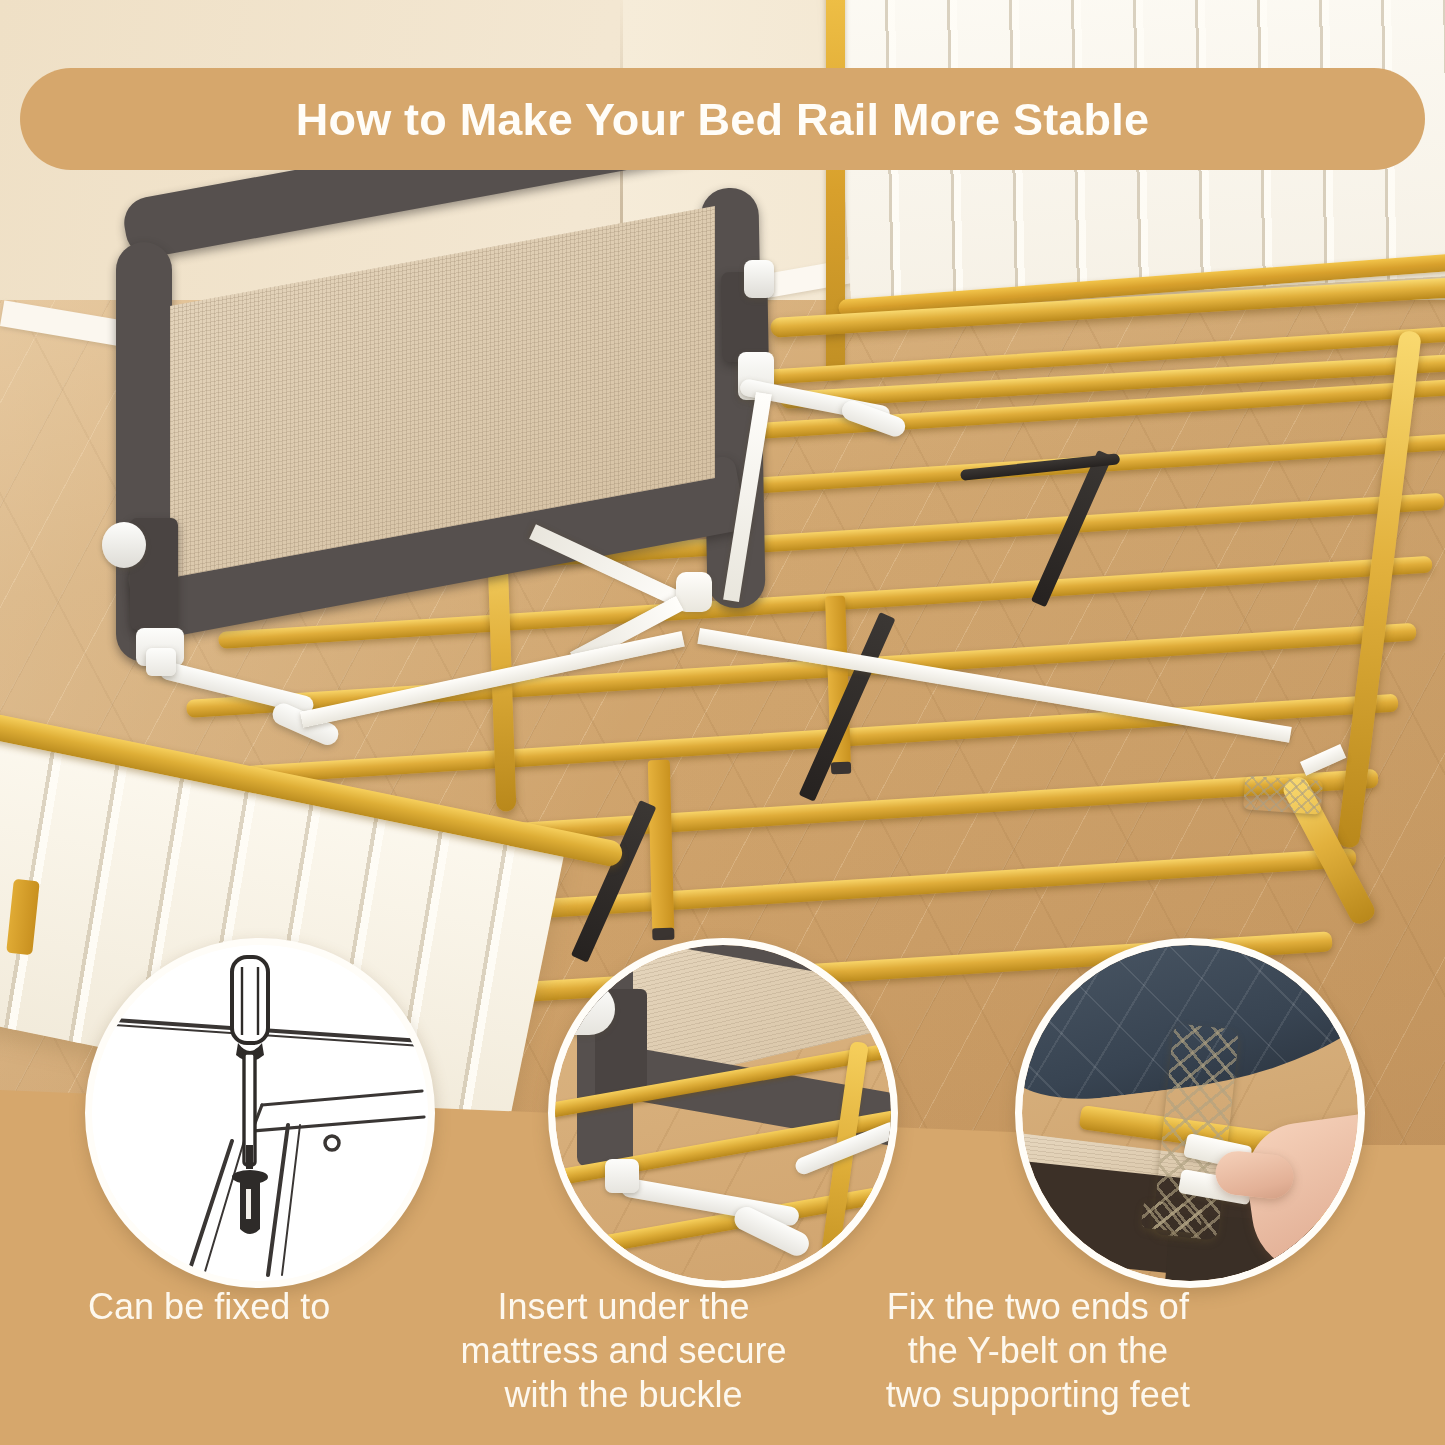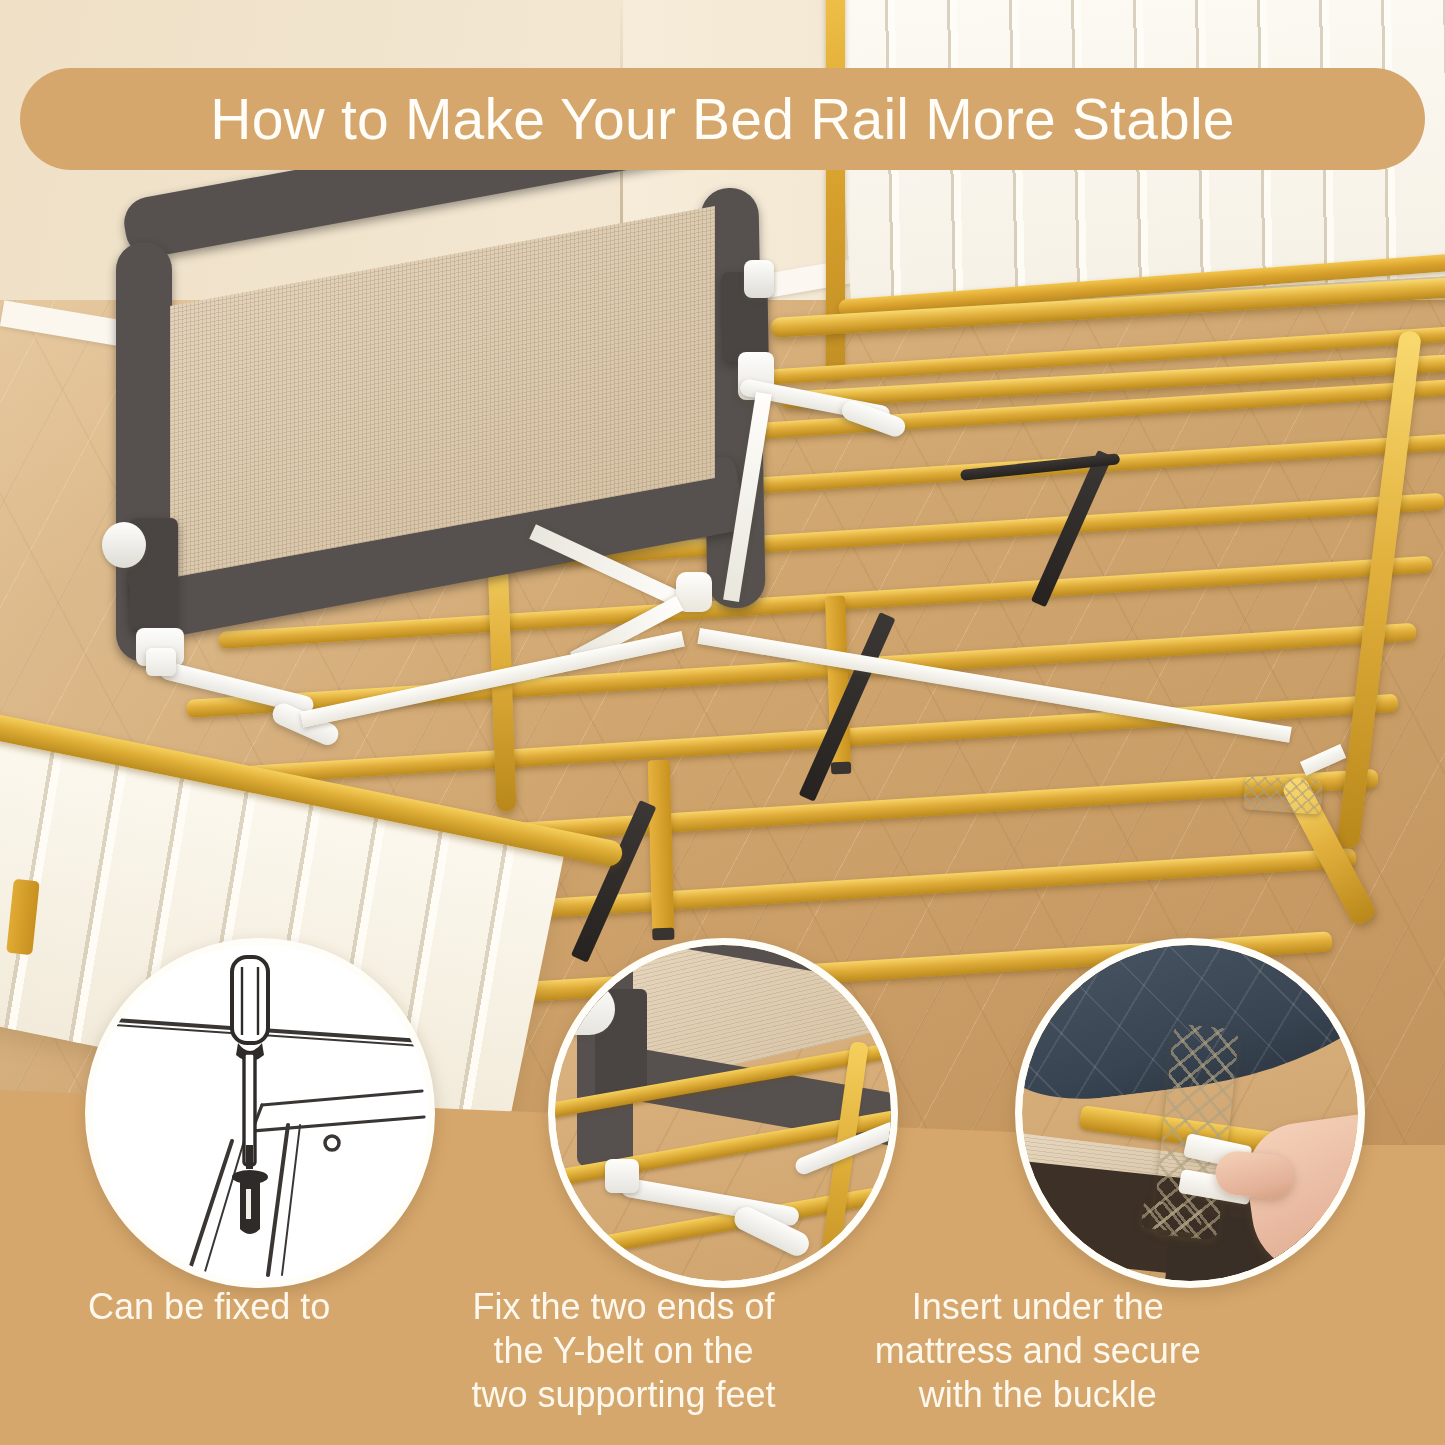--- a/index.html
+++ b/index.html
@@ -104,21 +104,21 @@
   
   .band{position:absolute;left:0;bottom:0;width:1445px;height:300px;background:#d6a76c;}
   .band-mask{position:absolute;left:0;top:1080px;width:1445px;height:120px;background:#d6a76c;
         clip-path:polygon(0 10px, 1445px 70px, 1445px 120px, 0 120px);}
 
   
   .title-banner{position:absolute;left:20px;top:68px;width:1405px;height:102px;
         background:#d6a76c;border-radius:52px 52px 52px 52px;
         display:flex;align-items:center;justify-content:center;}
   .title-banner .ttl{
-        font-size:57px;font-weight:400;color:#fffdf8;letter-spacing:.2px;
+        font-size:45px;font-weight:700;color:#fffdf8;letter-spacing:.2px;
         white-space:nowrap;line-height:1;}
 
   
   .circ{position:absolute;width:336px;height:336px;border-radius:50%;
         border:7px solid #fffdf8;overflow:hidden;background:#fff;
         box-shadow:0 6px 16px rgba(120,90,50,.28);}
   .c1{left:85px;top:938px;}
   .c2{left:548px;top:938px;}
   .c3{left:1015px;top:938px;}
   .circ .inner{position:absolute;inset:0;overflow:hidden;border-radius:50%;}
@@ -350,26 +350,26 @@
     </div>
   </div>
 
   <div class="caps">
 
     <div class="cap cap-1">
       <span class="ln">Can be fixed to</span>
     </div>
 
     <div class="cap">
+      <span class="ln">Insert under the</span>
+      <span class="ln">mattress and secure</span>
+      <span class="ln">with the buckle</span>
+    </div>
+
+    <div class="cap">
       <span class="ln">Fix the two ends of</span>
       <span class="ln">the Y-belt on the</span>
       <span class="ln">two supporting feet</span>
     </div>
 
-    <div class="cap">
-      <span class="ln">Insert under the</span>
-      <span class="ln">mattress and secure</span>
-      <span class="ln">with the buckle</span>
-    </div>
-
   </div>
 
 </div>
 
 </body></html>

